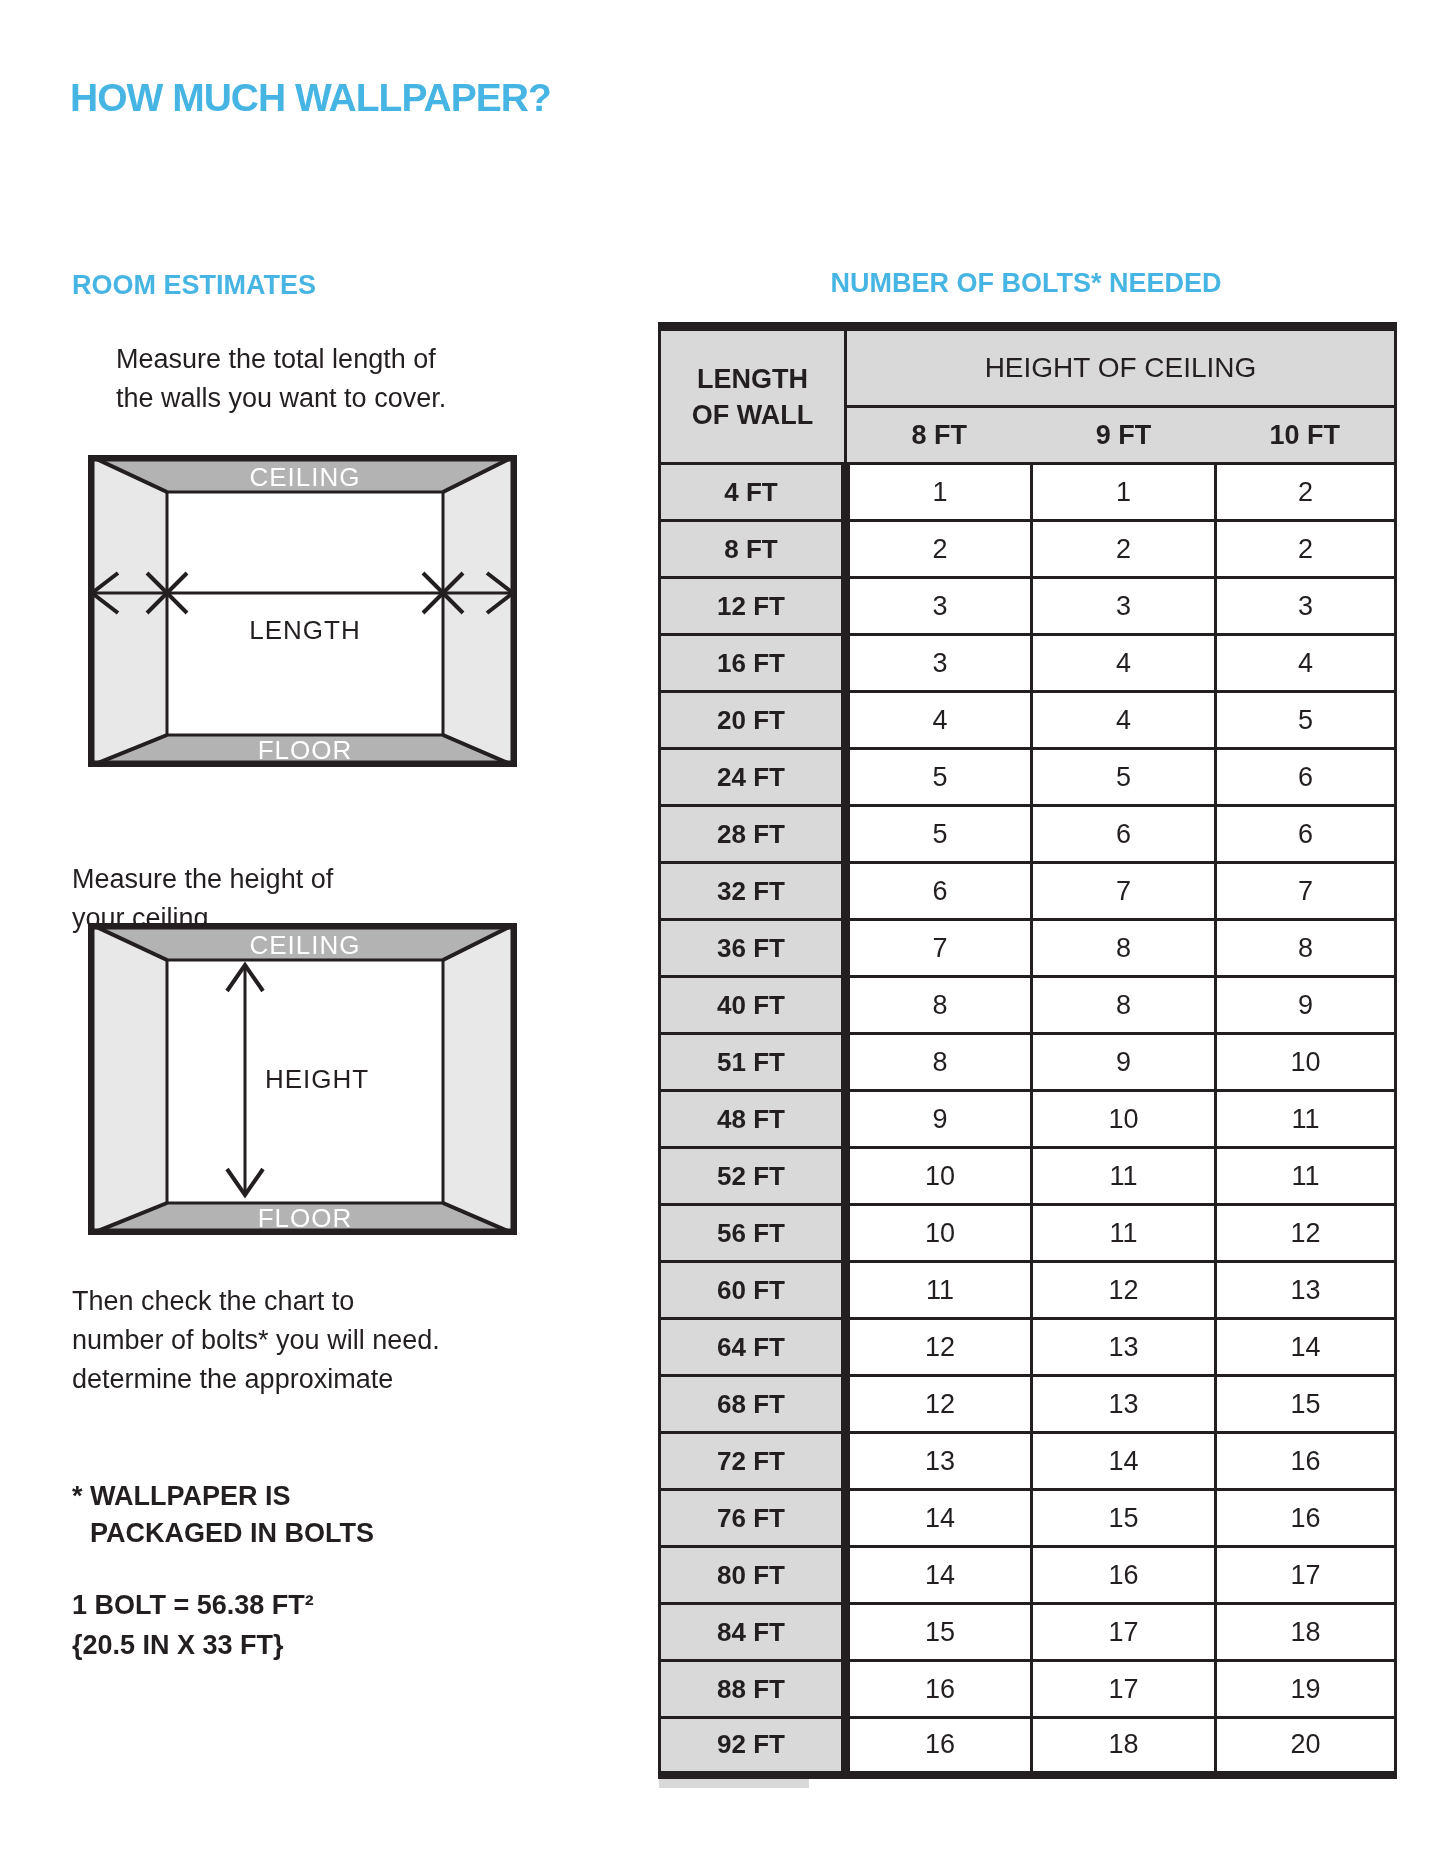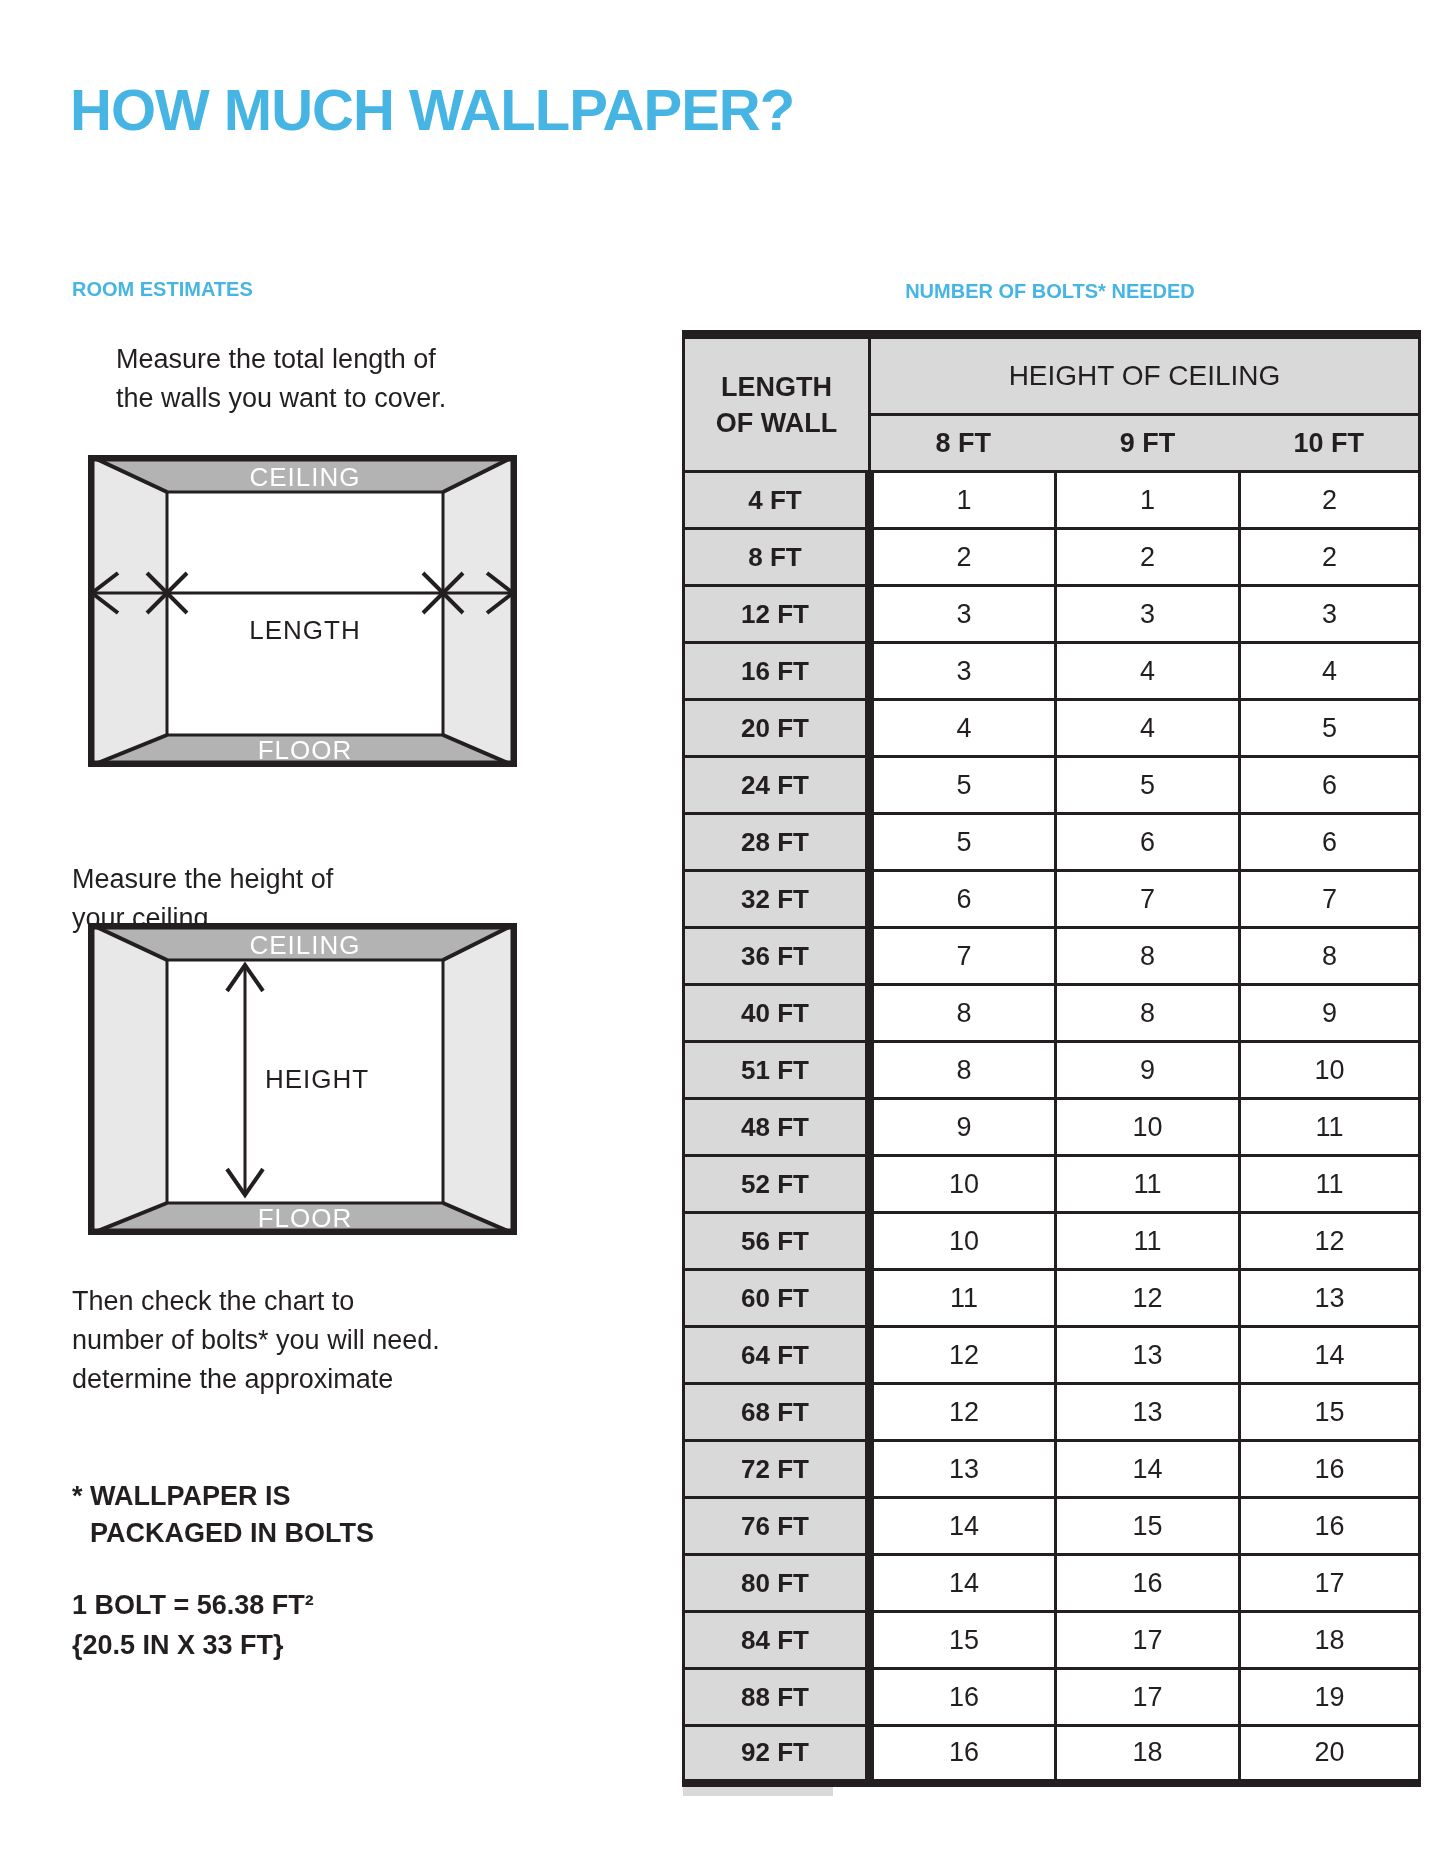--- a/index.html
+++ b/index.html
@@ -2,45 +2,45 @@
 <html><head>
 <meta charset="utf-8">
 <style>
   html,body{margin:0;padding:0;}
   body{
     width:1445px;height:1870px;position:relative;background:#ffffff;
     font-family:"Liberation Sans", sans-serif;color:#231f20;overflow:hidden;
   }
   .page-title{
     position:absolute;left:70px;top:76px;
-    font-size:58px;font-weight:bold;color:#47b5e3;letter-spacing:-1px;white-space:nowrap;
+    font-size:39px;font-weight:bold;color:#47b5e3;letter-spacing:-1px;white-space:nowrap;
   }
   .section-heading{
-    font-size:20px;font-weight:bold;color:#47b5e3;letter-spacing:0;margin-top:8px;
+    font-size:27px;font-weight:bold;color:#47b5e3;letter-spacing:0;
   }
   .left-col-heading{position:absolute;left:72px;top:270px;}
   .body-text{
     position:absolute;left:72px;font-size:27px;line-height:39px;color:#231f20;
   }
   .step1{top:340px;margin-left:44px;}
   .step2{top:860px;}
   .step3{top:1282px;}
   .footnote{
     position:absolute;left:72px;top:1478px;
     font-size:27px;font-weight:bold;line-height:37px;
   }
   .footnote .indent{padding-left:18px;}
   .bolt-info{
     position:absolute;left:72px;top:1585px;
     font-size:27px;font-weight:bold;line-height:40px;
   }
   .diagram{position:absolute;left:88px;}
   .diagram-1{top:455px;}
   .diagram-2{top:923px;}
-  .table-wrap{position:absolute;left:642px;top:266px;width:736px;padding-left:40px;}
+  .table-wrap{position:absolute;left:618px;top:266px;width:736px;padding-left:40px;}
   .chart-heading{text-align:center;line-height:34px;}
   table.bolts-table{
     border-collapse:collapse;table-layout:fixed;width:736px;margin-top:22px;
     border-top:9px solid #231f20;border-bottom:8px solid #231f20;
     border-left:3px solid #231f20;border-right:3px solid #231f20;
   }
   table.bolts-table th, table.bolts-table td{
     border:3px solid #231f20;padding:0;text-align:center;vertical-align:middle;
   }
   th.corner-head{

